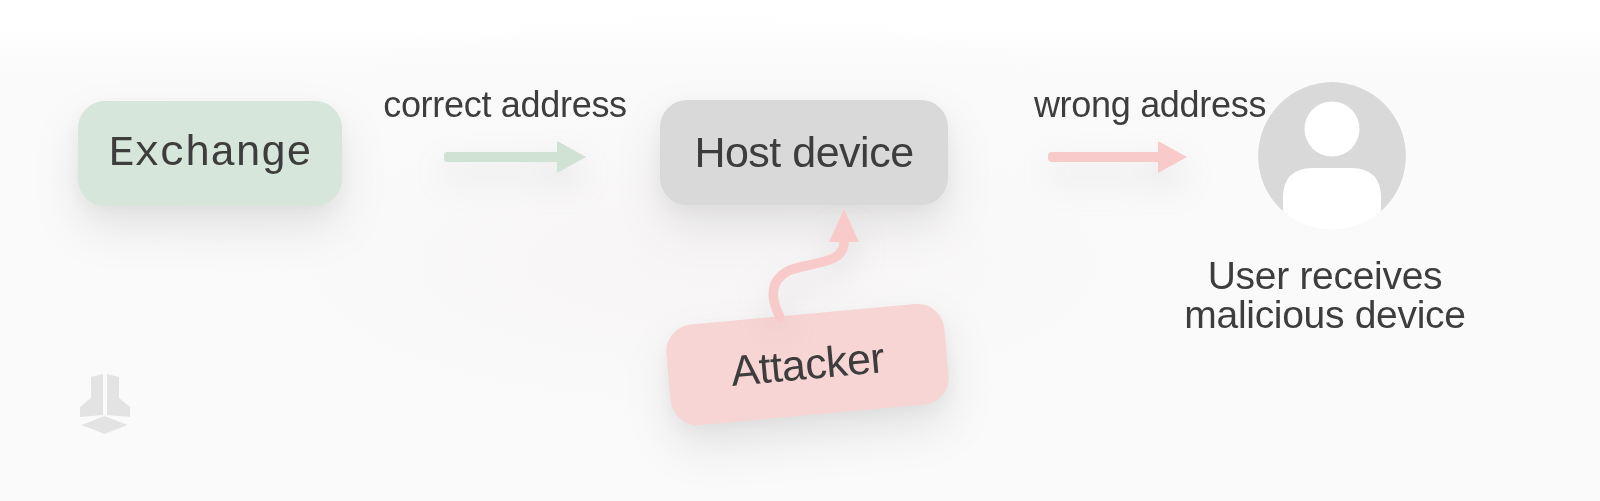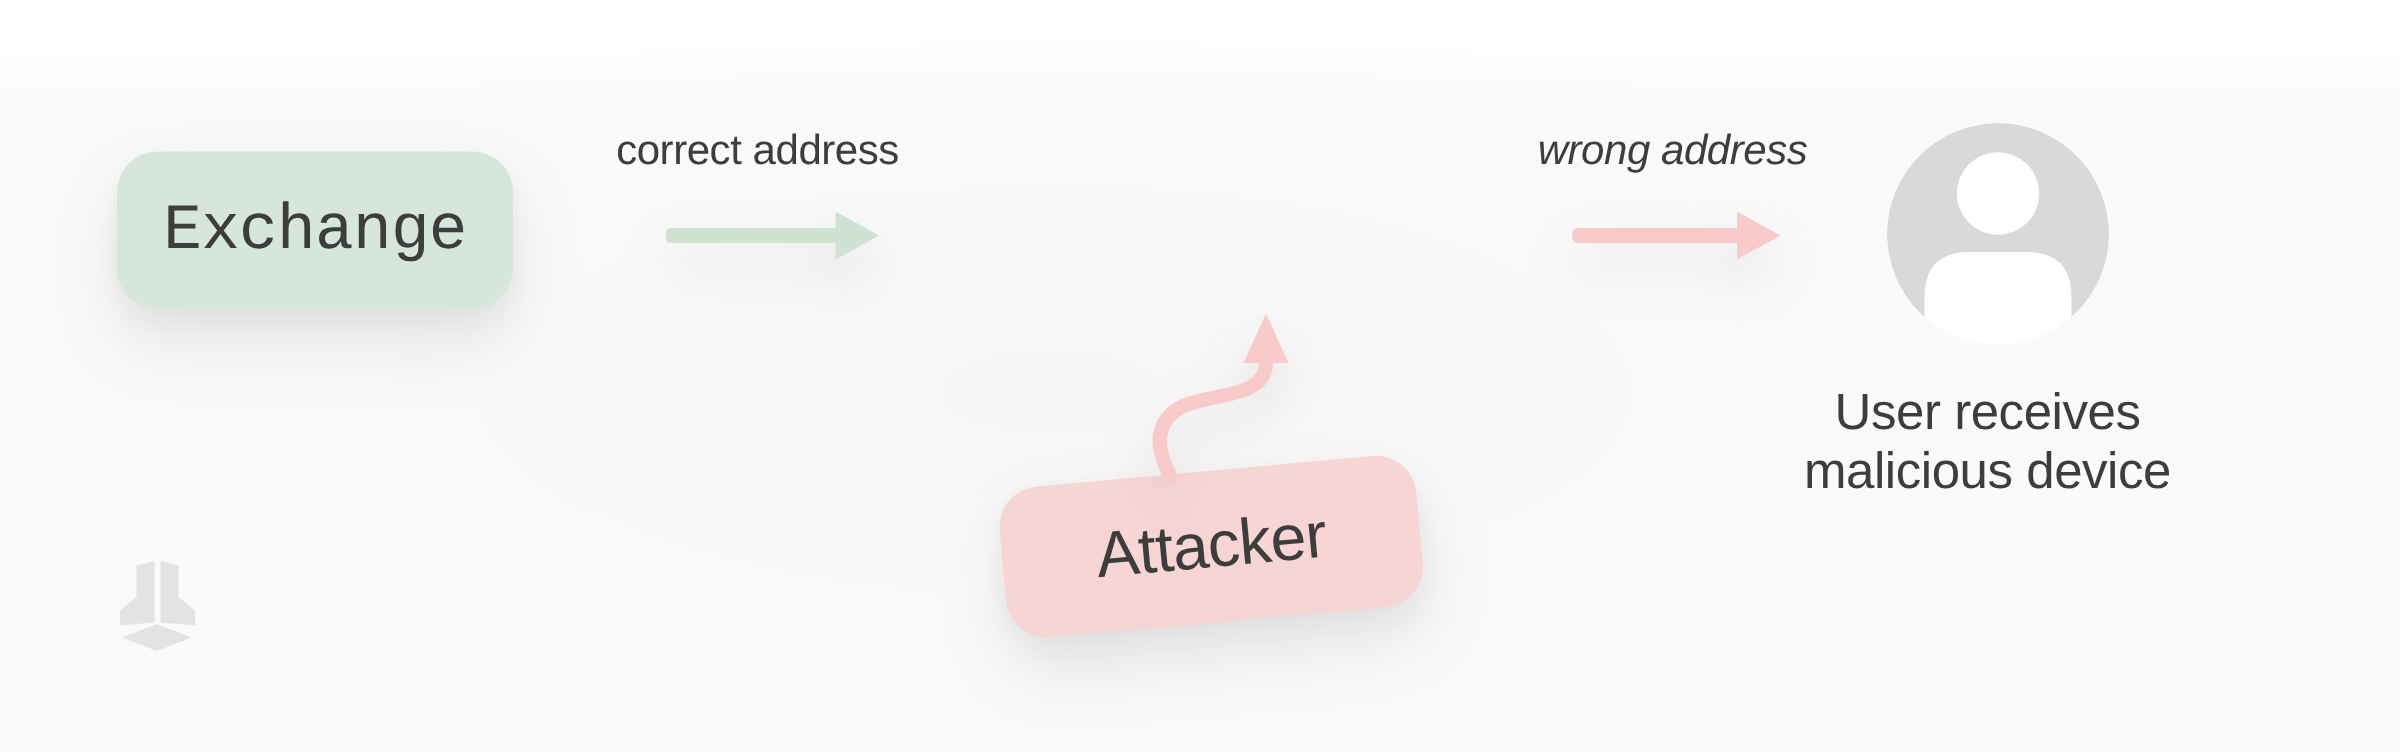--- a/index.html
+++ b/index.html
@@ -33,44 +33,44 @@
   .node-attacker {
     left: 668px; top: 314px; width: 279px; height: 101px;
     background: var(--attacker);
     transform: rotate(-5.2deg);
   }
   .flow-label {
     position: absolute;
     top: 84px;
     width: 320px;
     text-align: center;
-    font-size: 28px;
+    font-size: 36px;
     color: var(--text);
     letter-spacing: -0.3px;
   }
   .label-correct { left: 345px; }
-  .label-wrong   { left: 955px; font-style: italic; }
+  .label-wrong   { left: 990px; }
   .arrow-layer {
     position: absolute;
     left: 0; top: 0;
     width: 1600px; height: 501px;
     pointer-events: none;
   }
   .arrow-shadow { filter: drop-shadow(0 16px 16px rgba(140,140,140,0.22)); }
   .avatar {
     position: absolute;
     left: 1258px; top: 82px;
     width: 148px; height: 148px;
   }
   .caption {
     position: absolute;
     left: 1125px; top: 256px;
     width: 400px;
     text-align: center;
-    font-size: 34px;
+    font-size: 39px;
     line-height: 39px;
     color: var(--text);
     letter-spacing: -0.3px;
   }
   .logo {
     position: absolute;
     left: 76px; top: 368px;
     width: 58px; height: 68px;
   }
 </style>
@@ -80,20 +80,23 @@
 <div class="canvas">
 
   <div class="node node-exchange">
     <span>Exchange</span>
   </div>
 
   <div class="flow-label label-correct">correct address</div>
 
   <div class="flow-label label-wrong">wrong address</div>
 
+  <div class="node node-host">
+    <span>Host device</span>
+  </div>
 
   <div class="node node-attacker">
     <span>Attacker</span>
   </div>
 
   <svg class="arrow-layer" viewBox="0 0 1600 501">
 
     <g class="arrow-shadow">
       <rect x="444" y="152" width="116" height="10" rx="3" style="fill:var(--green-arrow)"></rect>
       <polygon points="557,141 557,173 586,157" style="fill:var(--green-arrow)"></polygon>

